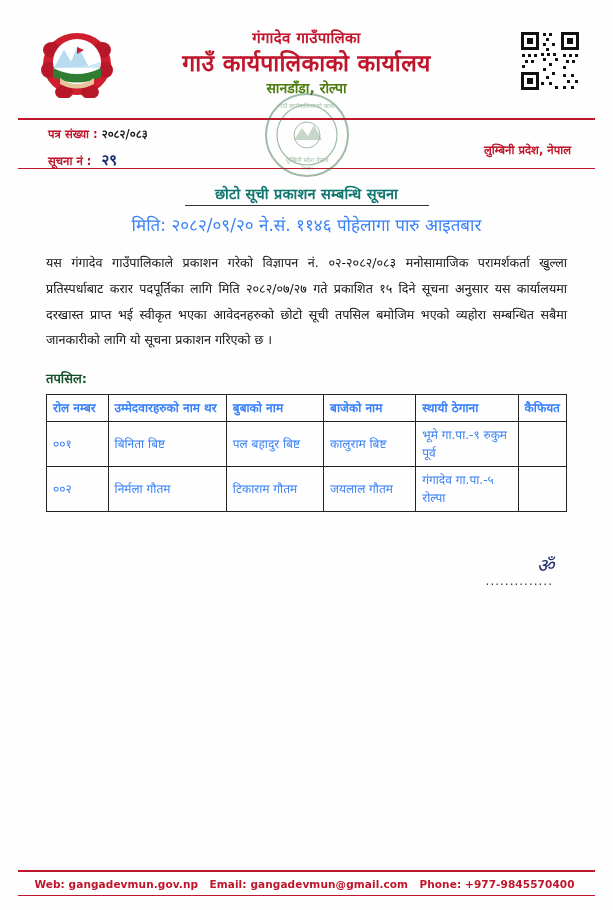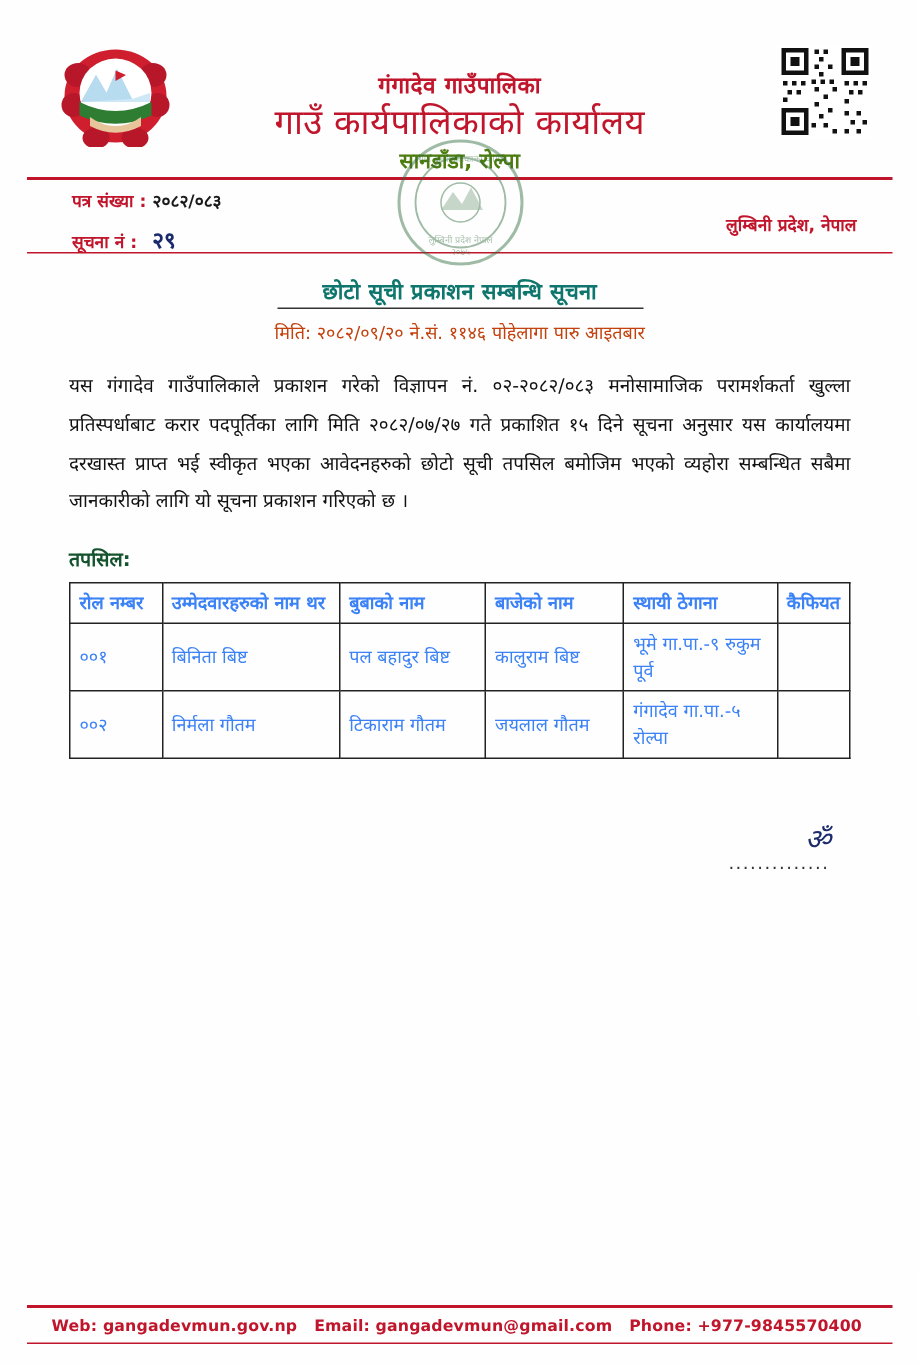--- a/index.html
+++ b/index.html
@@ -42,25 +42,24 @@
     text-align: center;
     padding-top: 16px;
   }
   .org-top {
     font-family: "DejaVu Sans", sans-serif;
     font-size: 15px;
     font-weight: bold;
     color: #c0152b;
     letter-spacing: .4px;
     line-height: 1.1;
-    margin-top: 19px;
   }
   .org-main {
     font-size: 23px;
-    font-weight: normal;
+    font-weight: bold;
     color: #c0152b;
     line-height: 1.25;
     margin-top: 2px;
     letter-spacing: .3px;
   }
   .org-sub {
     font-size: 14px;
     font-weight: bold;
     color: #4d7c0f;
     margin-top: 1px;
@@ -144,23 +143,23 @@
     letter-spacing: .2px;
   }
   .title-underline {
     width: 244px;
     height: 1px;
     background: #333;
     margin: 2px auto 0 auto;
   }
   .doc-date {
     text-align: center;
-    font-size: 12px;
+    font-size: 17px;
     margin-top: 7px;
-    color: #c2410c;
+    color: #3b82f6;
   }
   .para {
     margin-top: 14px;
     font-size: 12.6px;
     line-height: 2.05;
     text-align: justify;
     color: #111;
   }
   .section-label {
     margin-top: 16px;

